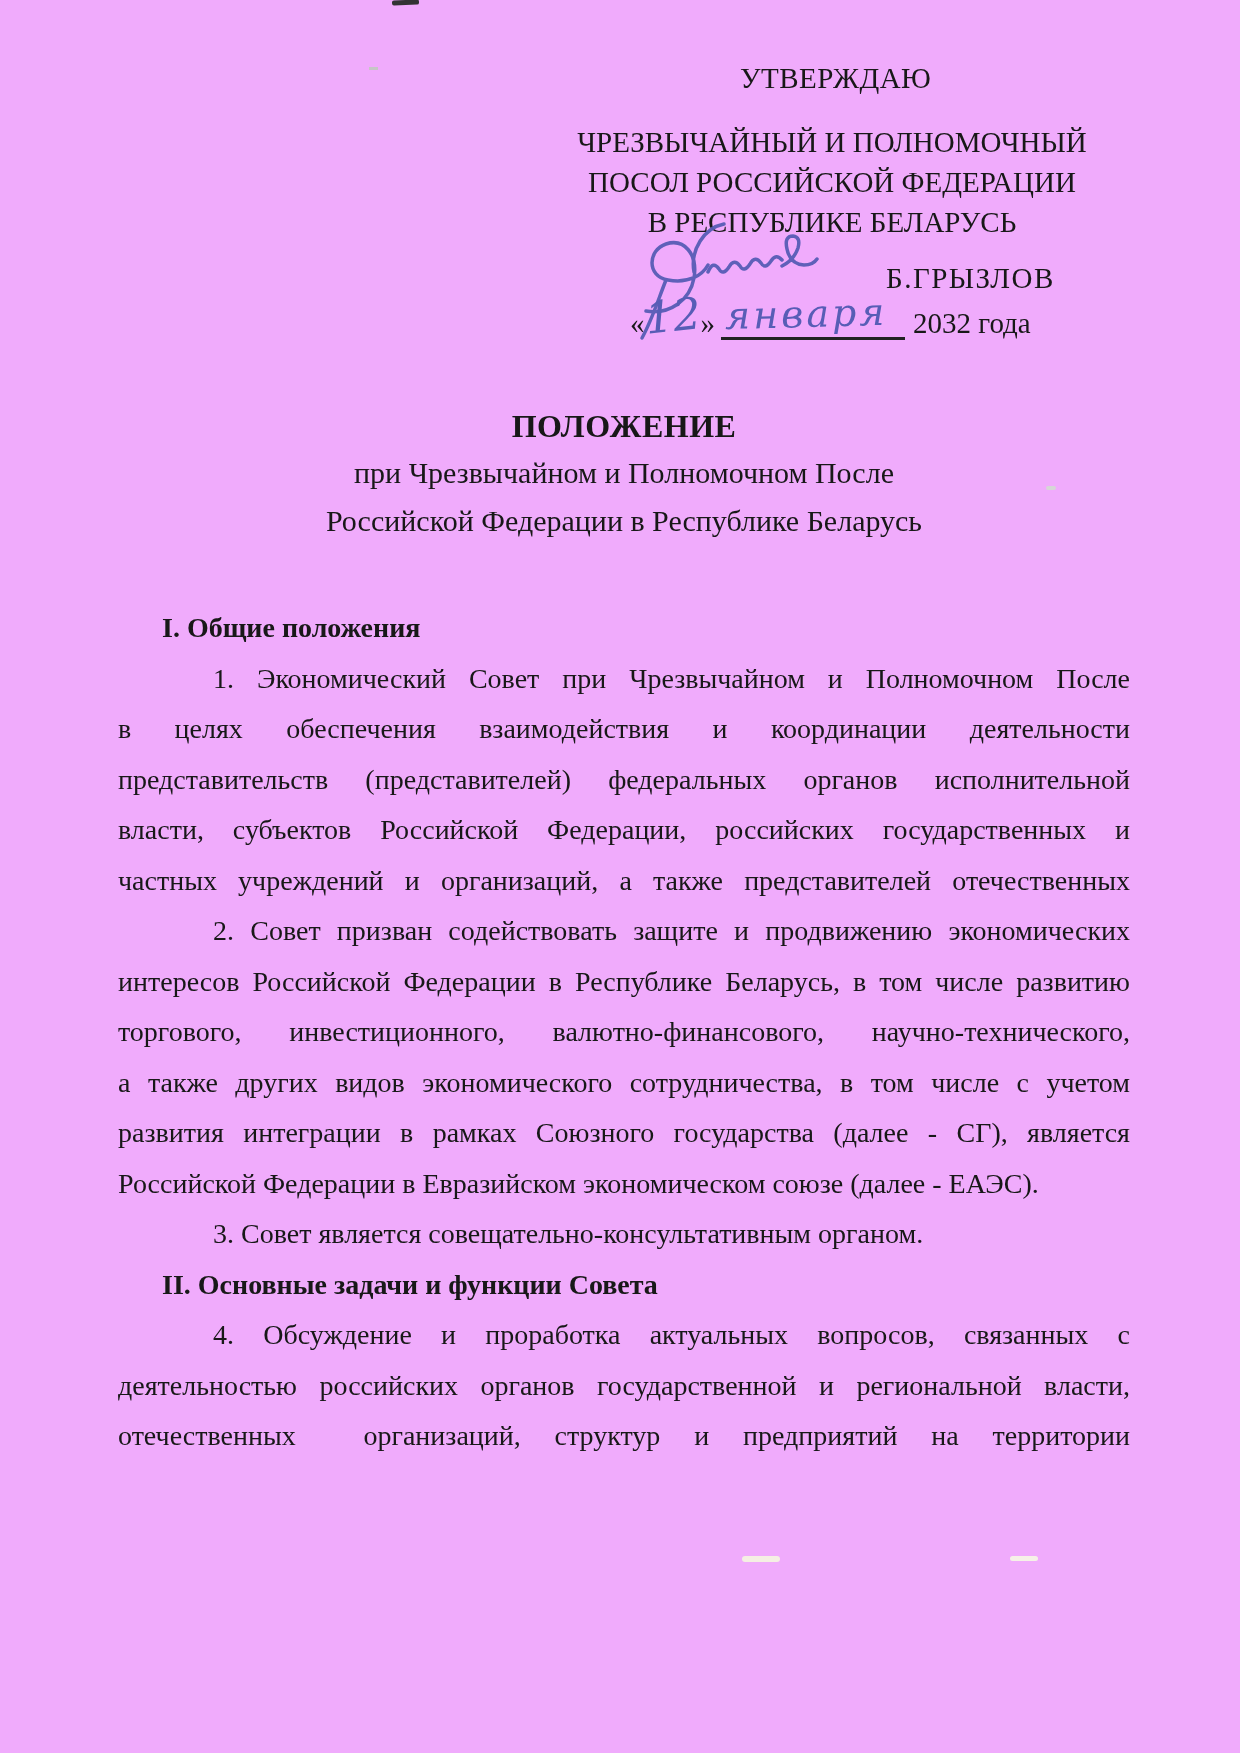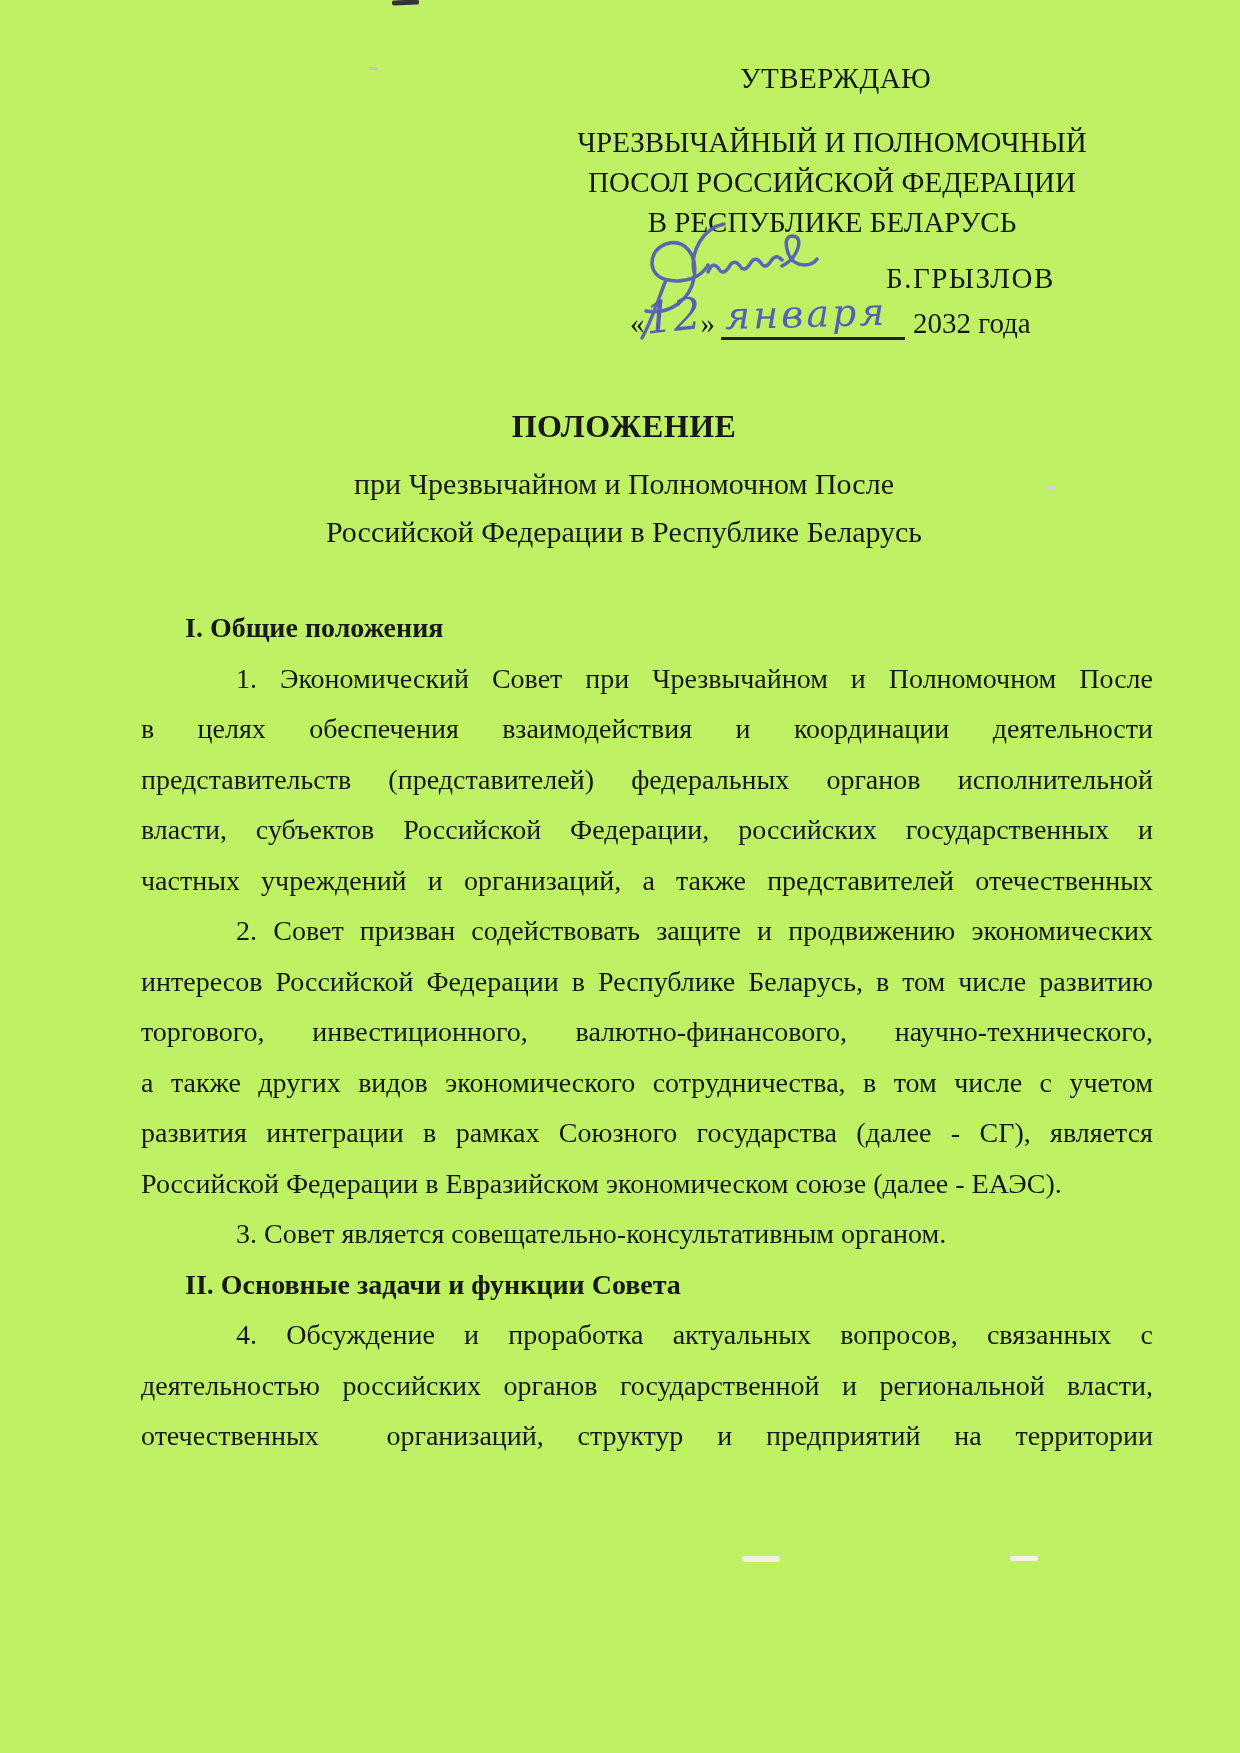--- a/index.html
+++ b/index.html
@@ -3,21 +3,21 @@
 <meta charset="utf-8">
 <style>
   html,body { margin:0; padding:0; }
   body {
     width:1240px; height:1753px;
     background:#fdfdfc;
     font-family:"Liberation Serif","DejaVu Serif",serif;
     color:#181818;
     -webkit-font-smoothing:antialiased;
   }
-  .page { position:relative; width:1240px; height:1753px; overflow:hidden; background:#bef264; }
+  .page { position:relative; width:1240px; height:1753px; overflow:hidden; background:#f0abfc; }
 
   
   .art { position:absolute; }
   .art-top    { left:392px; top:0;      width:27px; height:5px; background:#333;    border-radius:2px; transform:rotate(-2deg); }
   .art-dash   { left:369px; top:67px;   width:9px;  height:3px; background:#c6c6c6; }
   .art-speck  { left:1046px; top:486px; width:10px; height:4px; background:#d6d6d6; border-radius:2px; }
   .art-sm1    { left:742px;  top:1556px; width:38px; height:6px; background:#f5efe3; border-radius:3px; }
   .art-sm2    { left:1010px; top:1556px; width:28px; height:5px; background:#f6f1e7; border-radius:3px; }
 
   
@@ -52,25 +52,25 @@
   }
   .dl-slot span {
     position:absolute; left:4px; top:-14px;
     font-family:"DejaVu Serif",serif; font-style:italic;
     font-size:38px; letter-spacing:3px; color:#585db6; transform:rotate(-1.5deg);
     white-space:nowrap;
   }
 
   
   .title-block { position:absolute; left:118px; top:404px; width:1012px; text-align:center; }
-  .title-main { font-size:32px; font-weight:bold; letter-spacing:.5px; line-height:44px; margin-bottom:12px; }
+  .title-main { font-size:32px; font-weight:bold; letter-spacing:.5px; line-height:44px; margin-bottom:1px; }
   .title-line { font-size:30px; line-height:48px; }
 
   
-  .body-block { position:absolute; left:118px; top:603px; width:1012px; font-size:28px;margin-left:23px; }
+  .body-block { position:absolute; left:118px; top:603px; width:1012px; font-size:28px; }
   .bl { height:50.5px; line-height:50.5px; overflow:visible; }
   .bl.j  { text-align:justify; text-align-last:justify; }
   .bl.hd { font-weight:bold; padding-left:44px; }
   .bl.fl { padding-left:95px; }
 </style>
 </head>
 <body>
 
 <div class="page">
 

